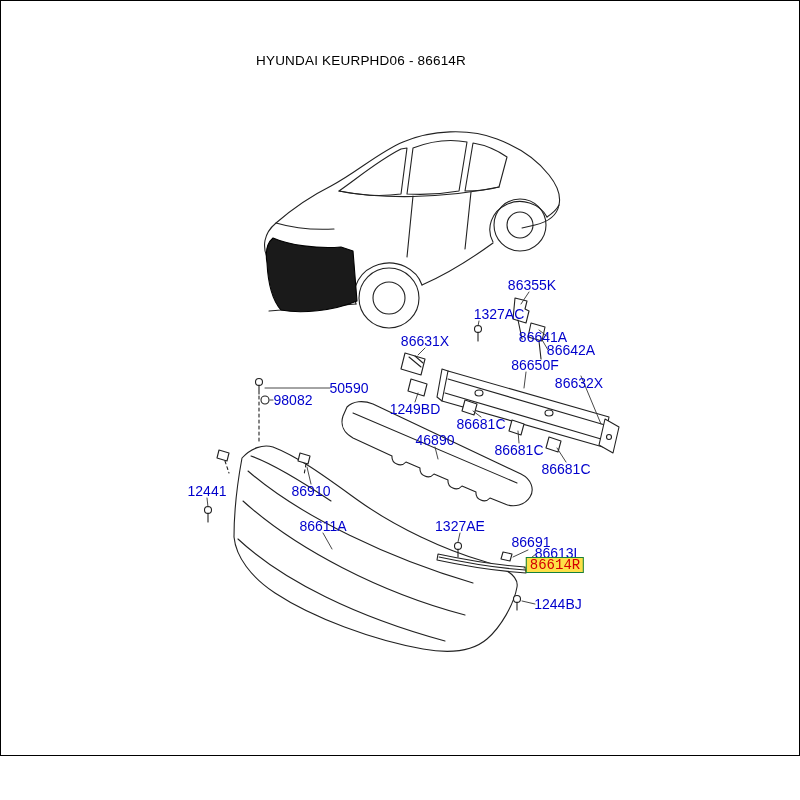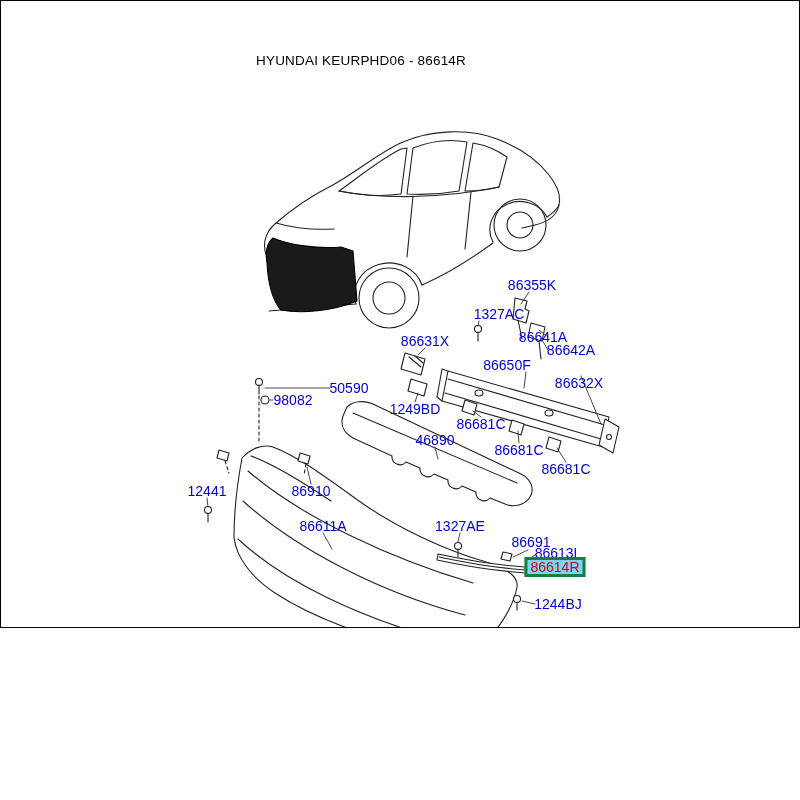--- a/index.html
+++ b/index.html
@@ -1,32 +1,32 @@
 <!DOCTYPE html>
 <html><head>
 <meta charset="utf-8">
 <style>
   html,body{margin:0;padding:0;background:#fff;}
   .stage{
-    position:relative;width:800px;height:628px;background:#ffffff;
+    position:relative;width:800px;height:756px;background:#ffffff;
     border:1px solid #000;box-sizing:border-box;overflow:hidden;
     font-family:"Liberation Sans",sans-serif;
     padding-left:38px;
   }
   .title{
     position:absolute;left:255px;top:52px;font-size:13.5px;color:#000;
     white-space:nowrap;letter-spacing:0.2px;
   }
   .lbl{
     position:absolute;transform:translateX(-50%);
     font-size:14px;line-height:14px;color:#0000cc;white-space:nowrap;
     cursor:pointer;
   }
   .lbl.hl{
-    background:#7dd3fc;color:#d40000;border:3px solid #15803d;padding:0 3px;
+    background:#fde047;color:#d40000;border:1px solid #15803d;padding:0 3px;font-family:Liberation Mono, monospace;
   }
   svg.art{position:absolute;left:0;top:0;}
 </style>
 </head>
 <body>
 
 <div class="stage">
 
   <svg class="art" width="800" height="800" viewBox="0 0 800 800" stroke="#222" fill="none" stroke-width="1.1" stroke-linejoin="round" stroke-linecap="round">
 
@@ -184,21 +184,21 @@
     </g>
   </svg>
 
   <div class="title">HYUNDAI KEURPHD06 - 86614R</div>
 
   <div class="lbl" style="left:531px;top:277px">86355K</div>
   <div class="lbl" style="left:498px;top:306px">1327AC</div>
   <div class="lbl" style="left:542px;top:329px">86641A</div>
   <div class="lbl" style="left:570px;top:342px">86642A</div>
   <div class="lbl" style="left:424px;top:333px">86631X</div>
-  <div class="lbl" style="left:506px;top:357px">86650F</div>
+  <div class="lbl" style="left:534px;top:357px">86650F</div>
   <div class="lbl" style="left:578px;top:375px">86632X</div>
   <div class="lbl" style="left:348px;top:380px">50590</div>
   <div class="lbl" style="left:292px;top:392px">98082</div>
   <div class="lbl" style="left:414px;top:401px">1249BD</div>
   <div class="lbl" style="left:480px;top:416px">86681C</div>
   <div class="lbl" style="left:434px;top:432px">46890</div>
   <div class="lbl" style="left:518px;top:442px">86681C</div>
   <div class="lbl" style="left:565px;top:461px">86681C</div>
   <div class="lbl" style="left:206px;top:483px">12441</div>
   <div class="lbl" style="left:310px;top:483px">86910</div>

